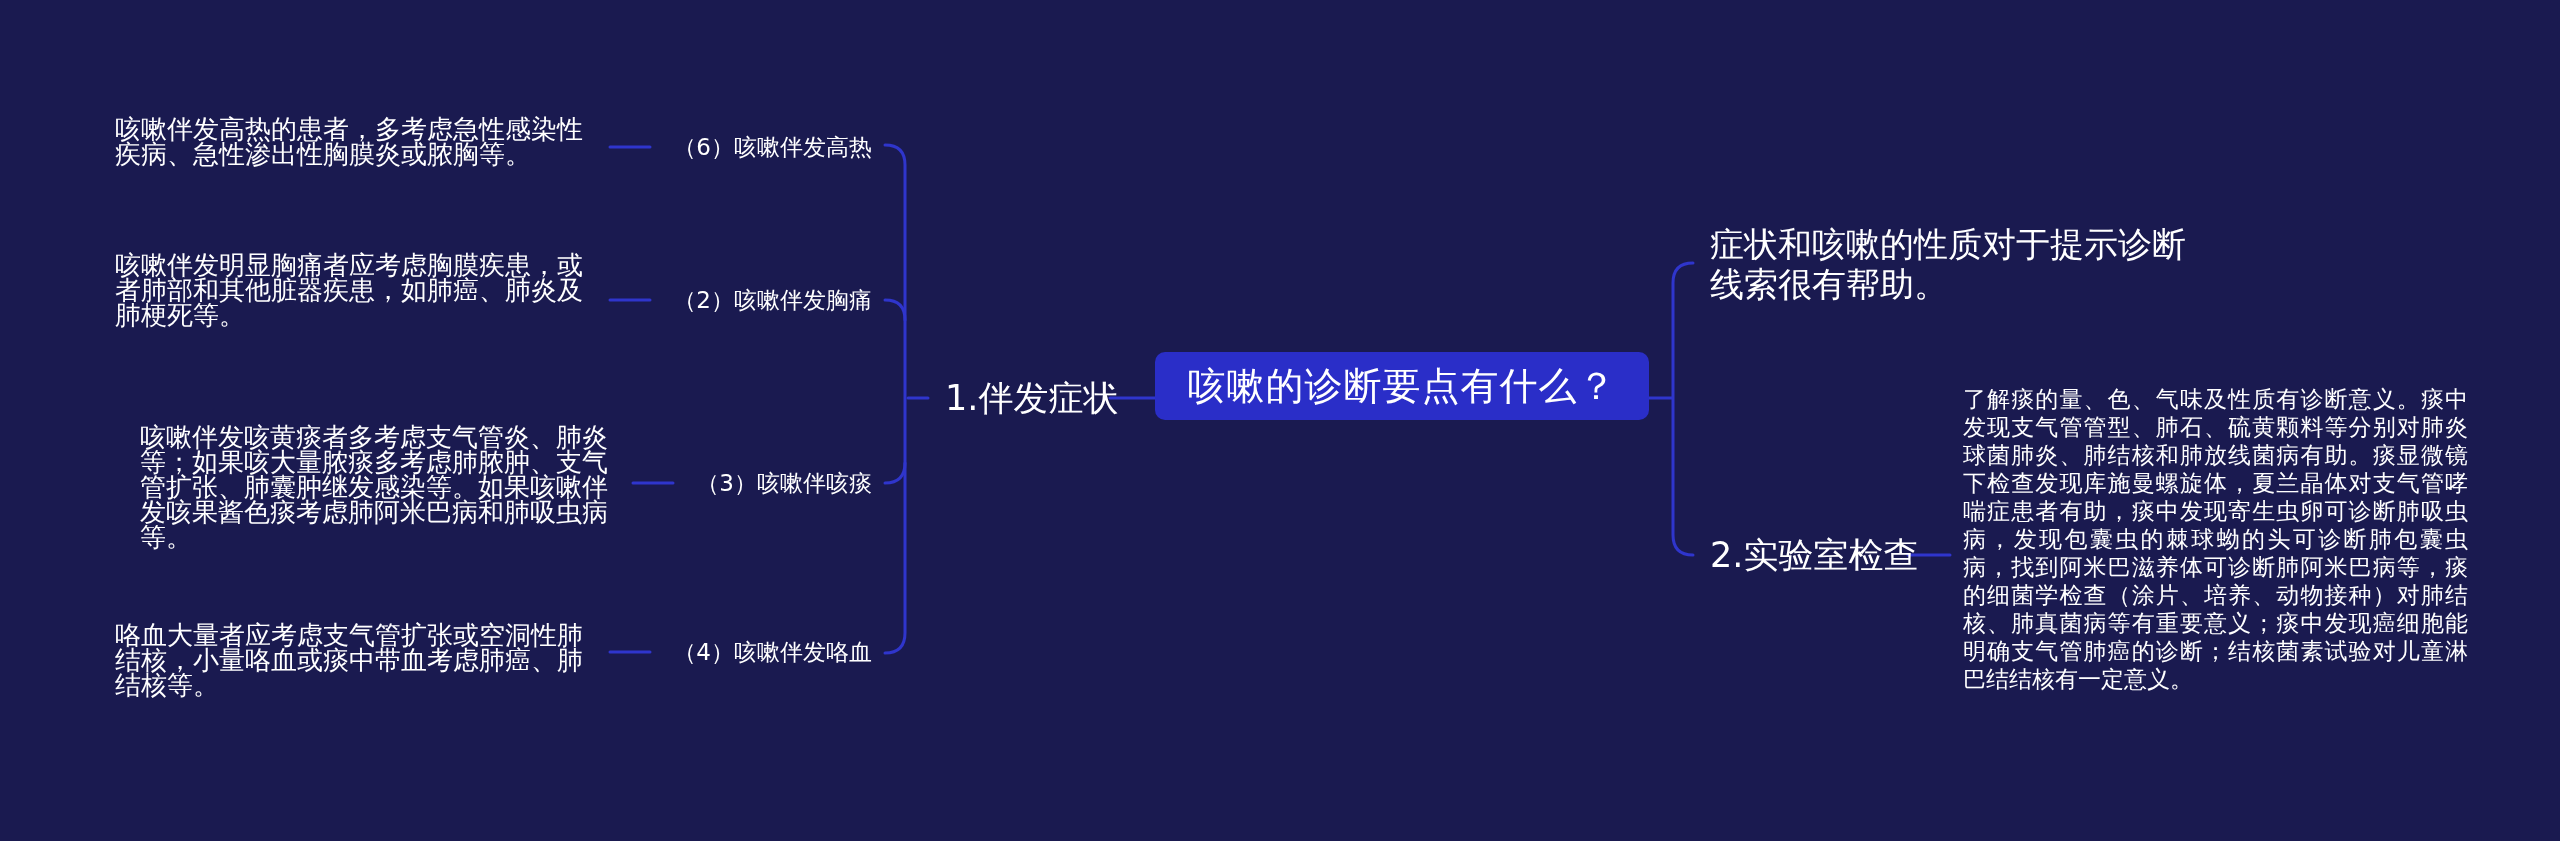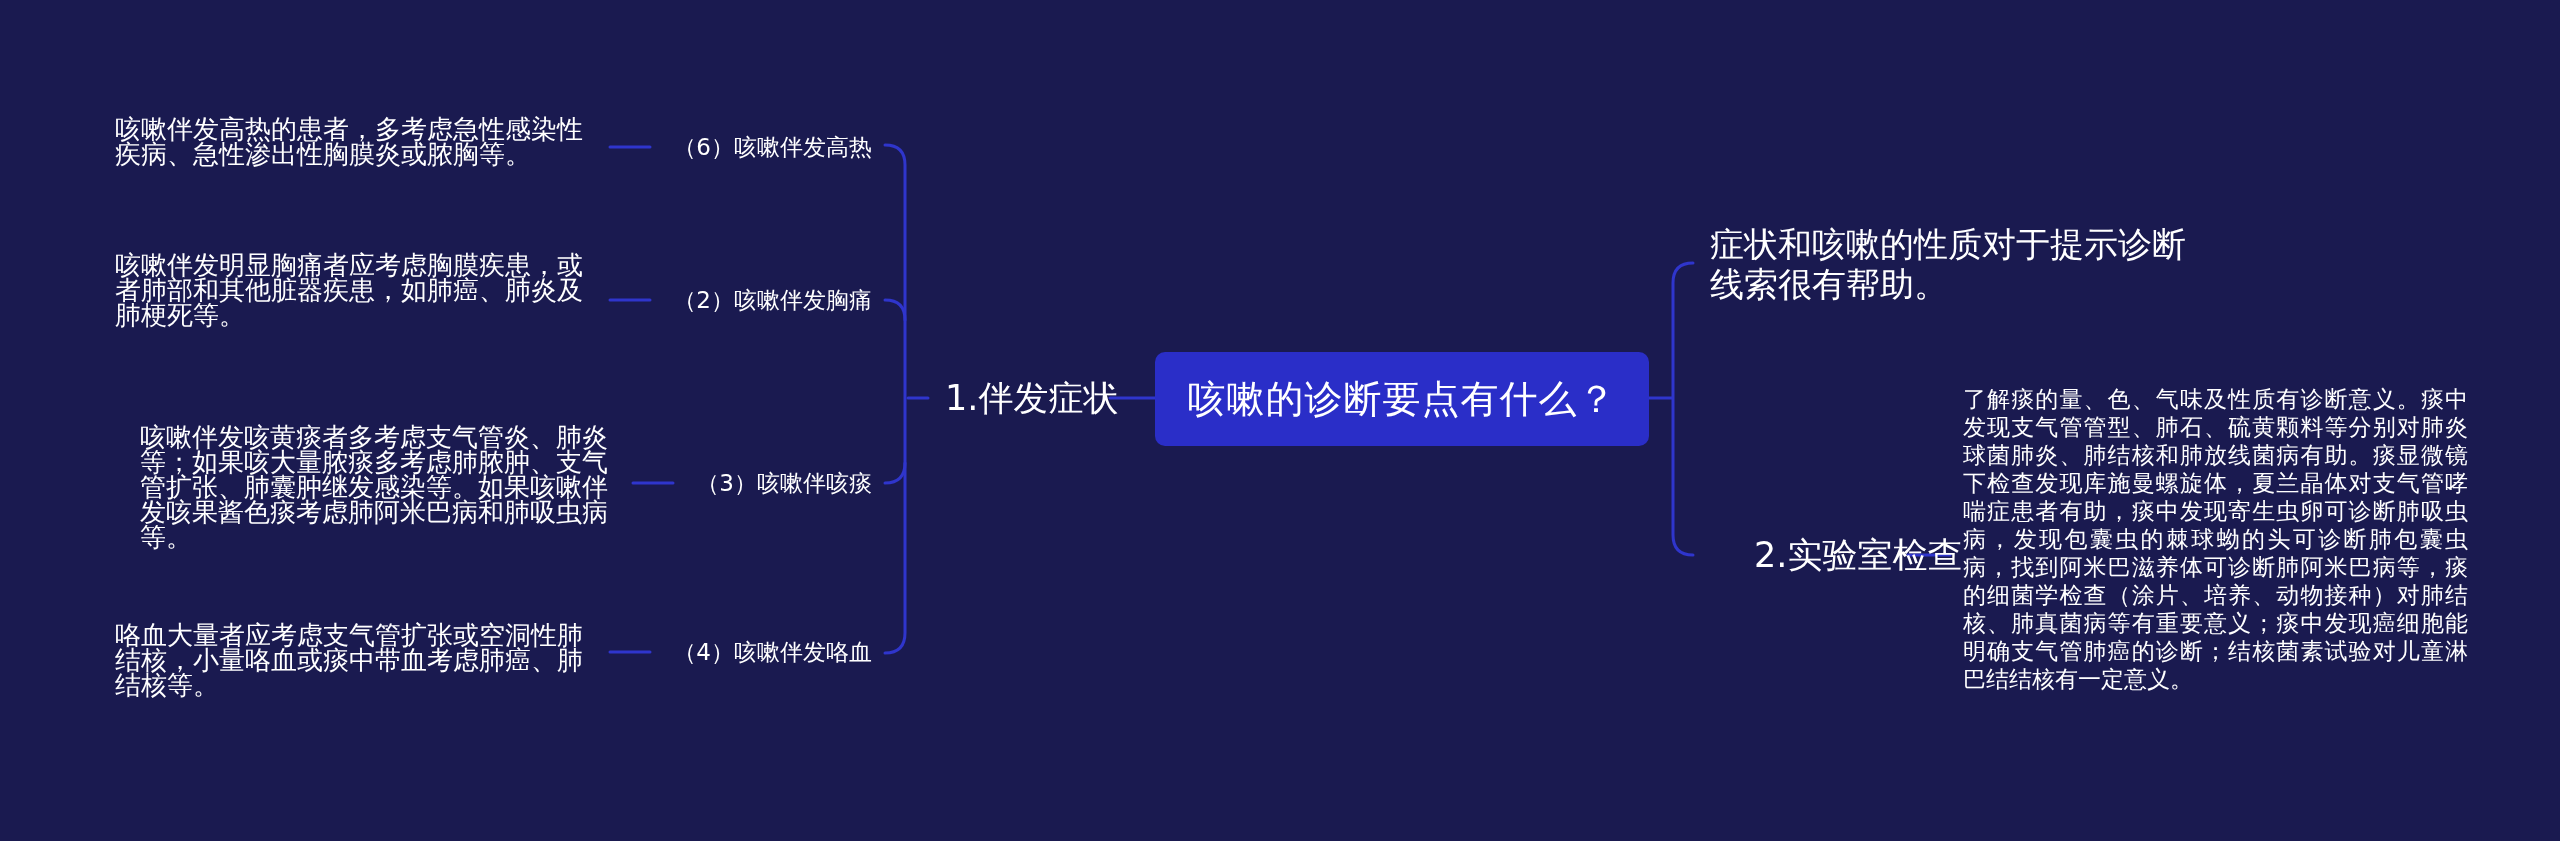--- a/index.html
+++ b/index.html
@@ -6,21 +6,21 @@
   body {
     width:2560px; height:841px; overflow:hidden;
     background:#1a1a50;
     font-family:"DejaVu Sans","Liberation Sans",sans-serif;
     color:#ffffff;
     position:relative;
   }
   .abs { position:absolute; }
   svg.lines { position:absolute; left:0; top:0; width:2560px; height:841px; }
   .root {
-    left:1155px; top:352px; width:494px; height:94px;
+    left:1155px; top:352px; width:494px; height:68px;
     background:#2a2ec8; border-radius:10px;
     display:flex; align-items:center; justify-content:center;
     font-size:38px; letter-spacing:1px;
   }
   .branch { font-size:35px; white-space:nowrap; line-height:40px; }
   .sub { font-size:23px; white-space:nowrap; line-height:30px; text-align:right; }
   .desc { font-size:26px; line-height:25px; }
   .note { font-size:34px; line-height:40px; }
   .lab { font-size:23px; line-height:28px; width:505px; text-align:justify; }
 </style>
@@ -82,19 +82,19 @@
   <span>咳嗽伴发咳黄痰者多考虑支气管炎、肺炎等；如果咳大量脓痰多考虑肺脓肿、支气管扩张、肺囊肿继发感染等。如果咳嗽伴发咳果酱色痰考虑肺阿米巴病和肺吸虫病等。</span>
 </div>
 <div class="abs desc" style="left:115px; top:623px; width:492px;">
   <span>咯血大量者应考虑支气管扩张或空洞性肺结核，小量咯血或痰中带血考虑肺癌、肺结核等。</span>
 </div>
 
 <div class="abs note" style="left:1710px; top:224px; width:480px;">
   <span>症状和咳嗽的性质对于提示诊断线索很有帮助。</span>
 </div>
 
-<div class="abs branch" style="left:1710px; top:535px;margin-left:44px;">
+<div class="abs branch" style="left:1710px; top:535px;">
   <span>2.实验室检查</span>
 </div>
 
 <div class="abs lab" style="left:1963px; top:385px;">
   <span>了解痰的量、色、气味及性质有诊断意义。痰中发现支气管管型、肺石、硫黄颗料等分别对肺炎球菌肺炎、肺结核和肺放线菌病有助。痰显微镜下检查发现库施曼螺旋体，夏兰晶体对支气管哮喘症患者有助，痰中发现寄生虫卵可诊断肺吸虫病，发现包囊虫的棘球蚴的头可诊断肺包囊虫病，找到阿米巴滋养体可诊断肺阿米巴病等，痰的细菌学检查（涂片、培养、动物接种）对肺结核、肺真菌病等有重要意义；痰中发现癌细胞能明确支气管肺癌的诊断；结核菌素试验对儿童淋巴结结核有一定意义。</span>
 </div>
 
 </body></html>

